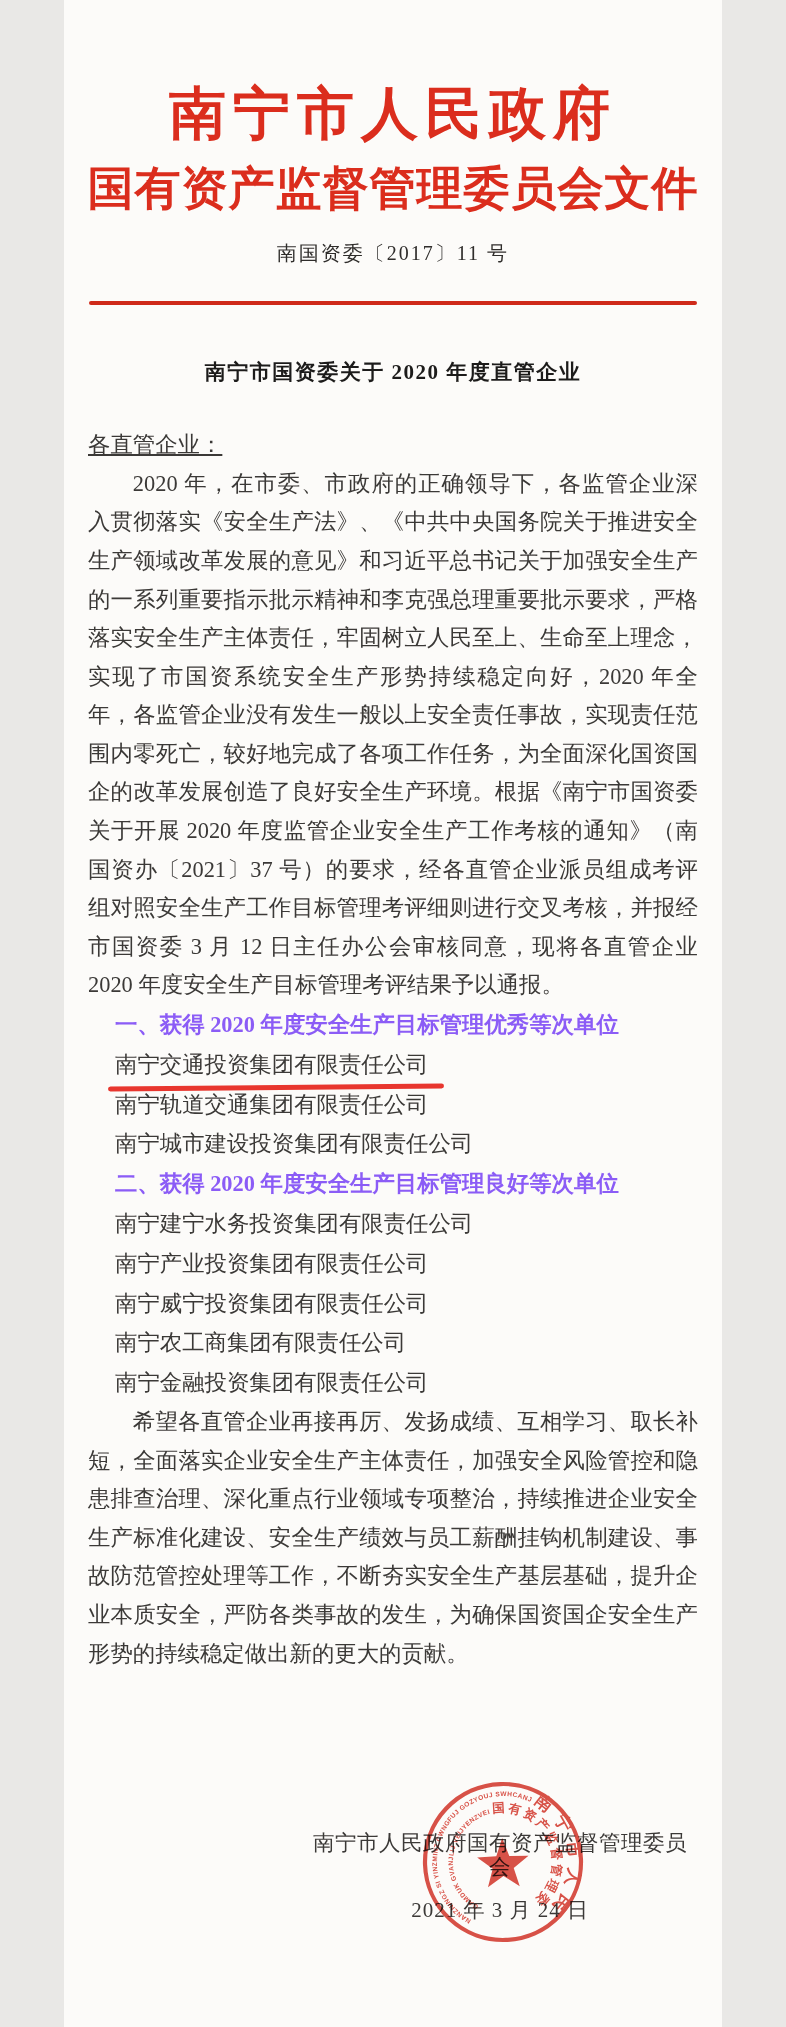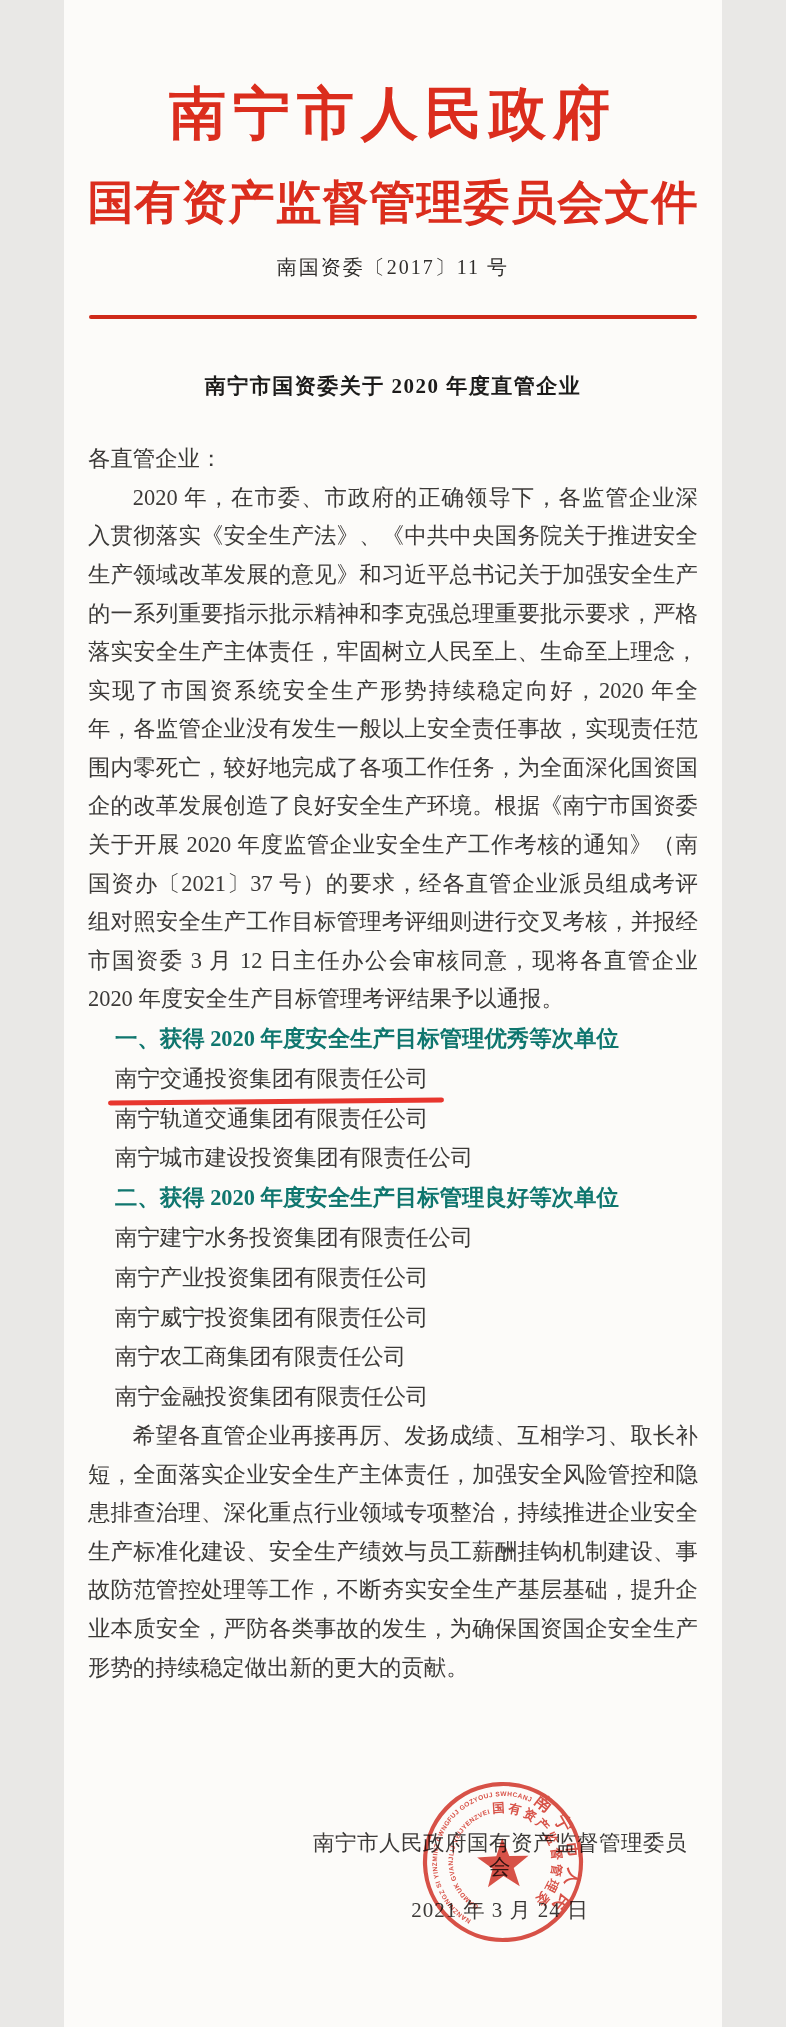--- a/index.html
+++ b/index.html
@@ -7,32 +7,32 @@
     position:relative;
     width:658px;height:2027px;
     margin:0 auto;
     background:#fcfbf9;
     overflow:hidden;
     font-family:"Liberation Serif","DejaVu Serif",serif;
   }
   
   .letterhead{padding-top:84px;text-align:center;color:var(--header_red,#db2d1d);}
   .head-line1{font-size:57px;line-height:1.05;font-weight:700;letter-spacing:7px;}
-  .head-line2{font-size:46px;line-height:1.05;font-weight:700;letter-spacing:1px;margin-top:35px;}
+  .head-line2{font-size:46px;line-height:1.05;font-weight:700;letter-spacing:1px;margin-top:21px;}
   .doc-number{margin-top:27px;text-align:center;color:#2f2d2b;font-size:20px;letter-spacing:2px;}
   .red-rule{width:608px;height:4px;margin:34px auto 0;background:var(--rule_red,#cf2a1a);border-radius:2px;}
   
   .doc-title{margin:45px auto 0;text-align:center;color:#1c1b1a;font-weight:700;
              font-size:21px;line-height:45px;letter-spacing:1.5px;}
   
   .doc-body{width:610px;margin:31px auto 0;color:#3b3937;font-size:22.4px;line-height:38.6px;text-align:justify;}
   .doc-body p{margin:0;}
-  .salutation{text-indent:0;}
+  .salutation{text-indent:0;text-decoration:underline;}
   .para{text-indent:2em;}
-  .sec-heading{font-weight:700;color:#0f766e;padding-left:27px;line-height:39.8px;}
+  .sec-heading{font-weight:700;color:#8b5cf6;padding-left:27px;line-height:39.8px;}
   .company{padding-left:27px;line-height:39.8px;}
   .company .wrap{position:relative;display:inline-block;}
   .underline-mark{
     position:absolute;left:-7px;right:-16px;bottom:-5px;height:5px;
     background:var(--underline_red,#e6251c);border-radius:3px;opacity:.92;
     transform:rotate(-0.5deg);
   }
   
   .signature{position:absolute;top:1831px;left:240px;width:392px;text-align:center;color:#3b3937;}
   .sig-org{font-size:21.5px;line-height:24px;letter-spacing:0.5px;}

